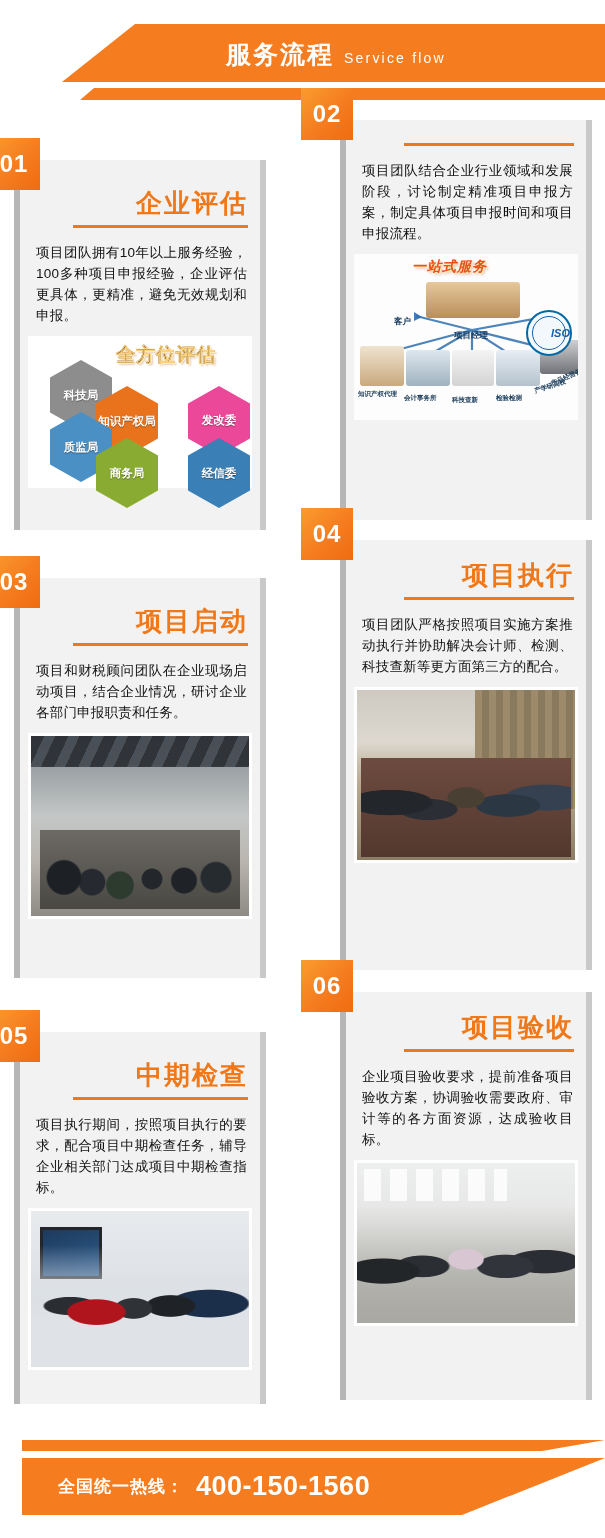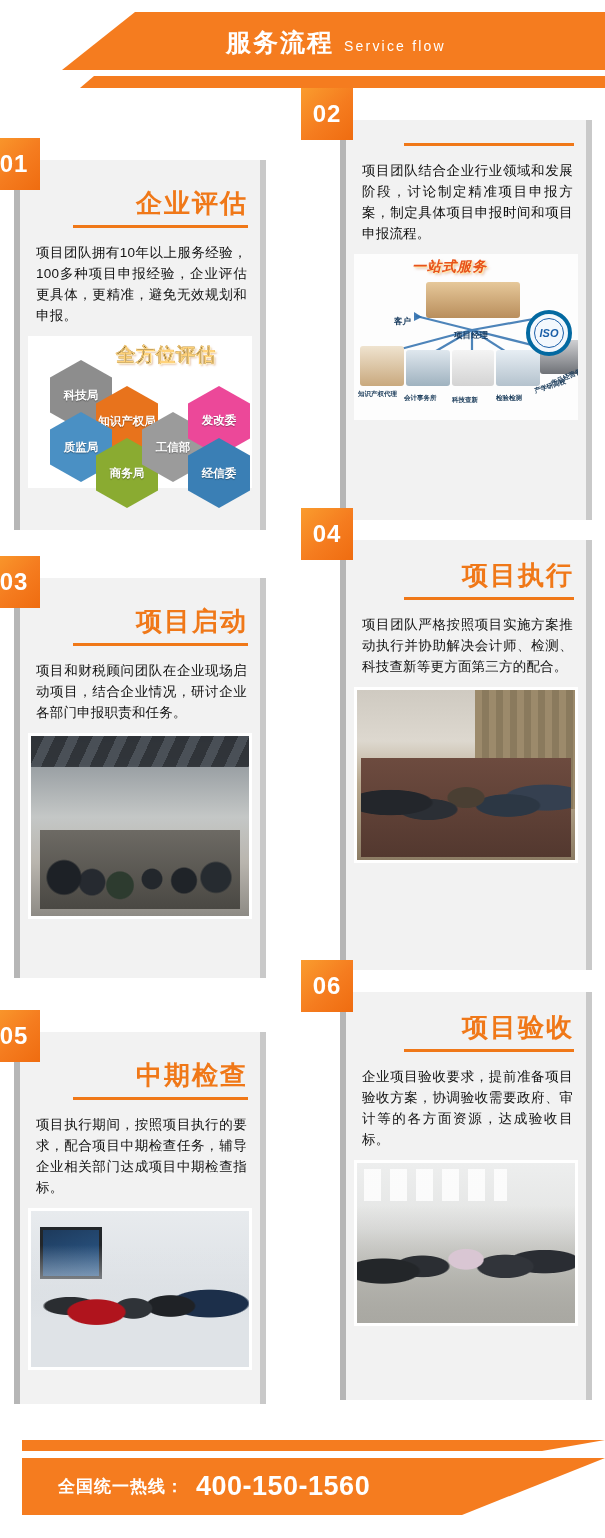--- a/index.html
+++ b/index.html
@@ -5,21 +5,21 @@
   * { box-sizing: border-box; margin: 0; padding: 0; }
   html, body {
     width: 605px; height: 1538px;
     background: #ffffff;
     font-family: "Liberation Sans", "DejaVu Sans", sans-serif;
     overflow: hidden;
   }
   .page { position: relative; width: 605px; height: 1538px; background:#fff; }
 
   
-  .header { position:absolute; left:0; top:0; width:605px; height:105px; }
+  .header { position:absolute; left:0; top:12px; width:605px; height:105px; }
   .header .band {
     position:absolute; left:0; top:12px; width:605px; height:58px;
     background:#f57c1f;
     -webkit-clip-path: polygon(135px 0, 605px 0, 605px 100%, 62px 100%);
     clip-path: polygon(135px 0, 605px 0, 605px 100%, 62px 100%);
   }
   .header .stripe {
     position:absolute; left:0; top:76px; width:605px; height:12px;
     background:#f57c1f;
     -webkit-clip-path: polygon(94px 0, 605px 0, 605px 100%, 80px 100%);
@@ -88,22 +88,22 @@
   .oss-title {
     position:absolute; left:58px; top:4px; font-size:14px; font-weight:bold;
     font-style:italic; color:#e8531a; letter-spacing:1px;
     text-shadow: 1px 1px 0 #ffe9b0, 2px 2px 3px rgba(180,70,0,.4);
   }
   .oss-hub { position:absolute; border-radius:3px; overflow:hidden; }
   .oss-lab { position:absolute; font-size:6.5px; color:#20405e; font-weight:bold; white-space:nowrap; }
   .oss-lab.big { font-size:8.5px; color:#16395c; }
   .oss-seal {
     position:absolute; right:6px; top:56px; width:46px; height:46px; border-radius:50%;
-    border:4px solid #0369a1; background:#f3f8fd;
-    display:flex; align-items:center; justify-content:center;
+    border:2px solid #0369a1; background:#f3f8fd;
+    display:flex; align-items:center; justify-content:flex-end;
     font-size:11px; font-weight:bold; color:#1b5fa8; font-style:italic;
   }
   .oss-seal::after{
     content:""; position:absolute; inset:4px; border:1px solid #1b5fa8; border-radius:50%;
   }
 
   
   .ph-room { background:
       linear-gradient(180deg,#3b4046 0%,#5b6168 16%,#9aa0a4 17%,#c4c7c6 45%,#b9b5ae 70%,#8e8b85 100%); }
   .ph-room::before{
@@ -229,23 +229,20 @@
       <div class="hex" id="hex1" style="left: 68px; top: 50px; background: rgb(232, 115, 28);">
           <span>知识</span>
           <br>
           <span>产权局</span>
         </div>
       <div class="hex" id="hex2" style="left: 22px; top: 76px; background: rgb(74, 144, 196);">
           <span>质监局</span>
         </div>
       <div class="hex" id="hex3" style="left: 68px; top: 102px; background: rgb(138, 171, 49);">
           <span>商务局</span>
-        </div>
-      <div class="hex" id="hex4" style="left: 114px; top: 76px; background: rgb(155, 155, 155);">
-          <span>工信部</span>
         </div>
       <div class="hex" id="hex5" style="left: 160px; top: 50px; background: #ec4899; font-family: Liberation Mono, monospace;">
           <span>发改委</span>
         </div>
       <div class="hex" id="hex6" style="left: 160px; top: 102px; background: rgb(58, 127, 181);">
           <span>经信委</span>
         </div>
     </div>
   </div>
 

